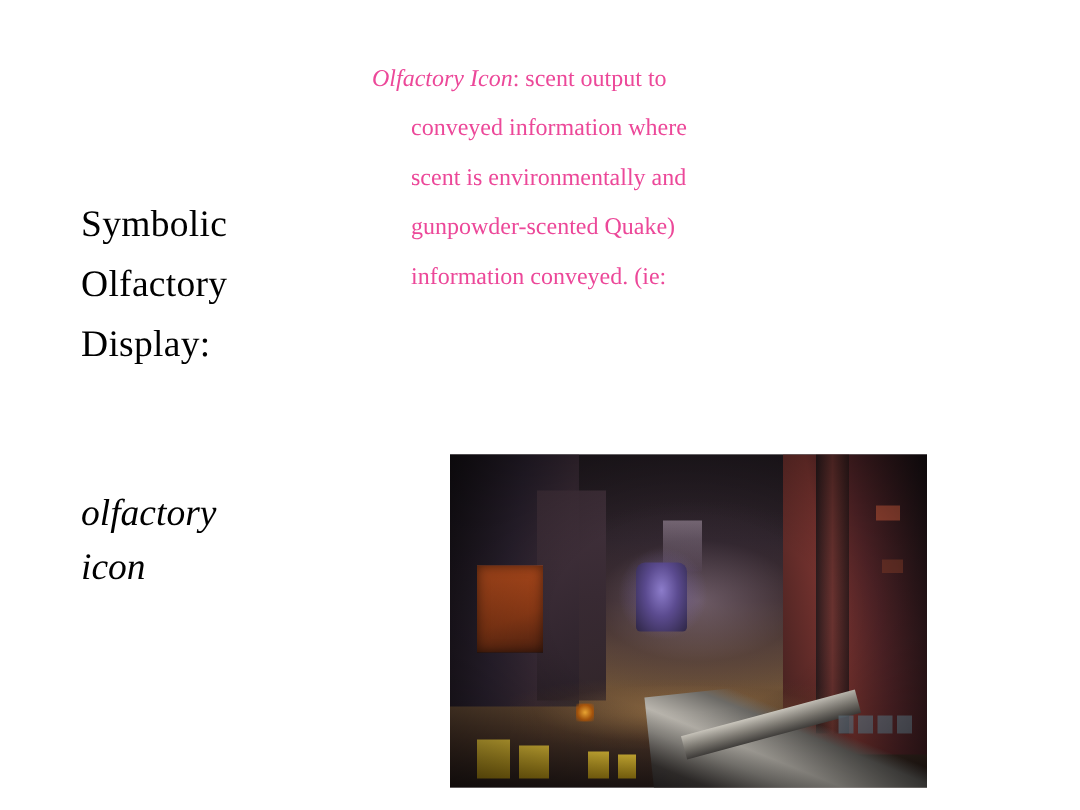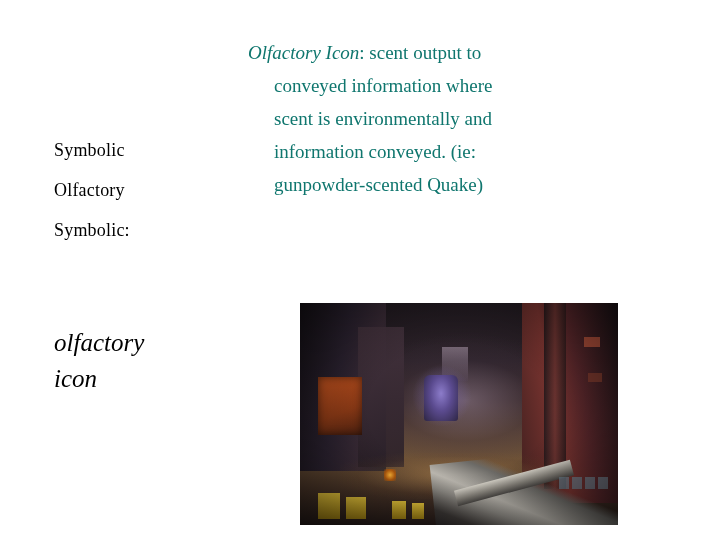--- a/index.html
+++ b/index.html
@@ -20,21 +20,21 @@
     background: #ffffff;
   }
 
   
   .left-title {
     position: absolute;
     left: 54px;
     top: 130px;
     width: 200px;
     font-family: "Liberation Serif", serif;
-    font-size: 18px;
+    font-size: 25px;
     line-height: 40px;
     color: #000000;
     letter-spacing: 0.2px;
   }
   .left-title div {
     white-space: nowrap;
   }
   .left-caption {
     position: absolute;
     left: 54px;
@@ -50,23 +50,23 @@
     white-space: nowrap;
   }
 
   
   .body-text {
     position: absolute;
     left: 248px;
     top: 36px;
     width: 400px;
     font-family: "Liberation Serif", serif;
-    font-size: 19px;
+    font-size: 16px;
     line-height: 33px;
-    color: #0f766e;
+    color: #ec4899;
   }
   .body-text .lead {
     font-style: italic;
   }
   .body-text .indent {
     padding-left: 26px;
   }
 
   
   .shot {
@@ -209,34 +209,34 @@
   }
 </style>
 </head>
 <body>
 
 <div class="slide">
 
   <div class="left-title">
     <div>Symbolic</div>
     <div>Olfactory</div>
-    <div>Symbolic:</div>
+    <div>Display:</div>
   </div>
 
   <div class="left-caption">
     <div>olfactory</div>
     <div>icon</div>
   </div>
 
   <div class="body-text">
     <div><span class="lead">Olfactory Icon</span><span>: scent output to</span></div>
     <div class="indent">conveyed information where</div>
     <div class="indent">scent is environmentally and</div>
+    <div class="indent">gunpowder-scented Quake)</div>
     <div class="indent">information conveyed.  (ie:</div>
-    <div class="indent">gunpowder-scented Quake)</div>
   </div>
 
   <div class="shot">
     <div class="layer base"></div>
     <div class="wall-left"></div>
     <div class="wall-left-2"></div>
     <div class="wall-right"></div>
     <div class="pillar"></div>
     <div class="doorway"></div>
     <div class="crate"></div>

